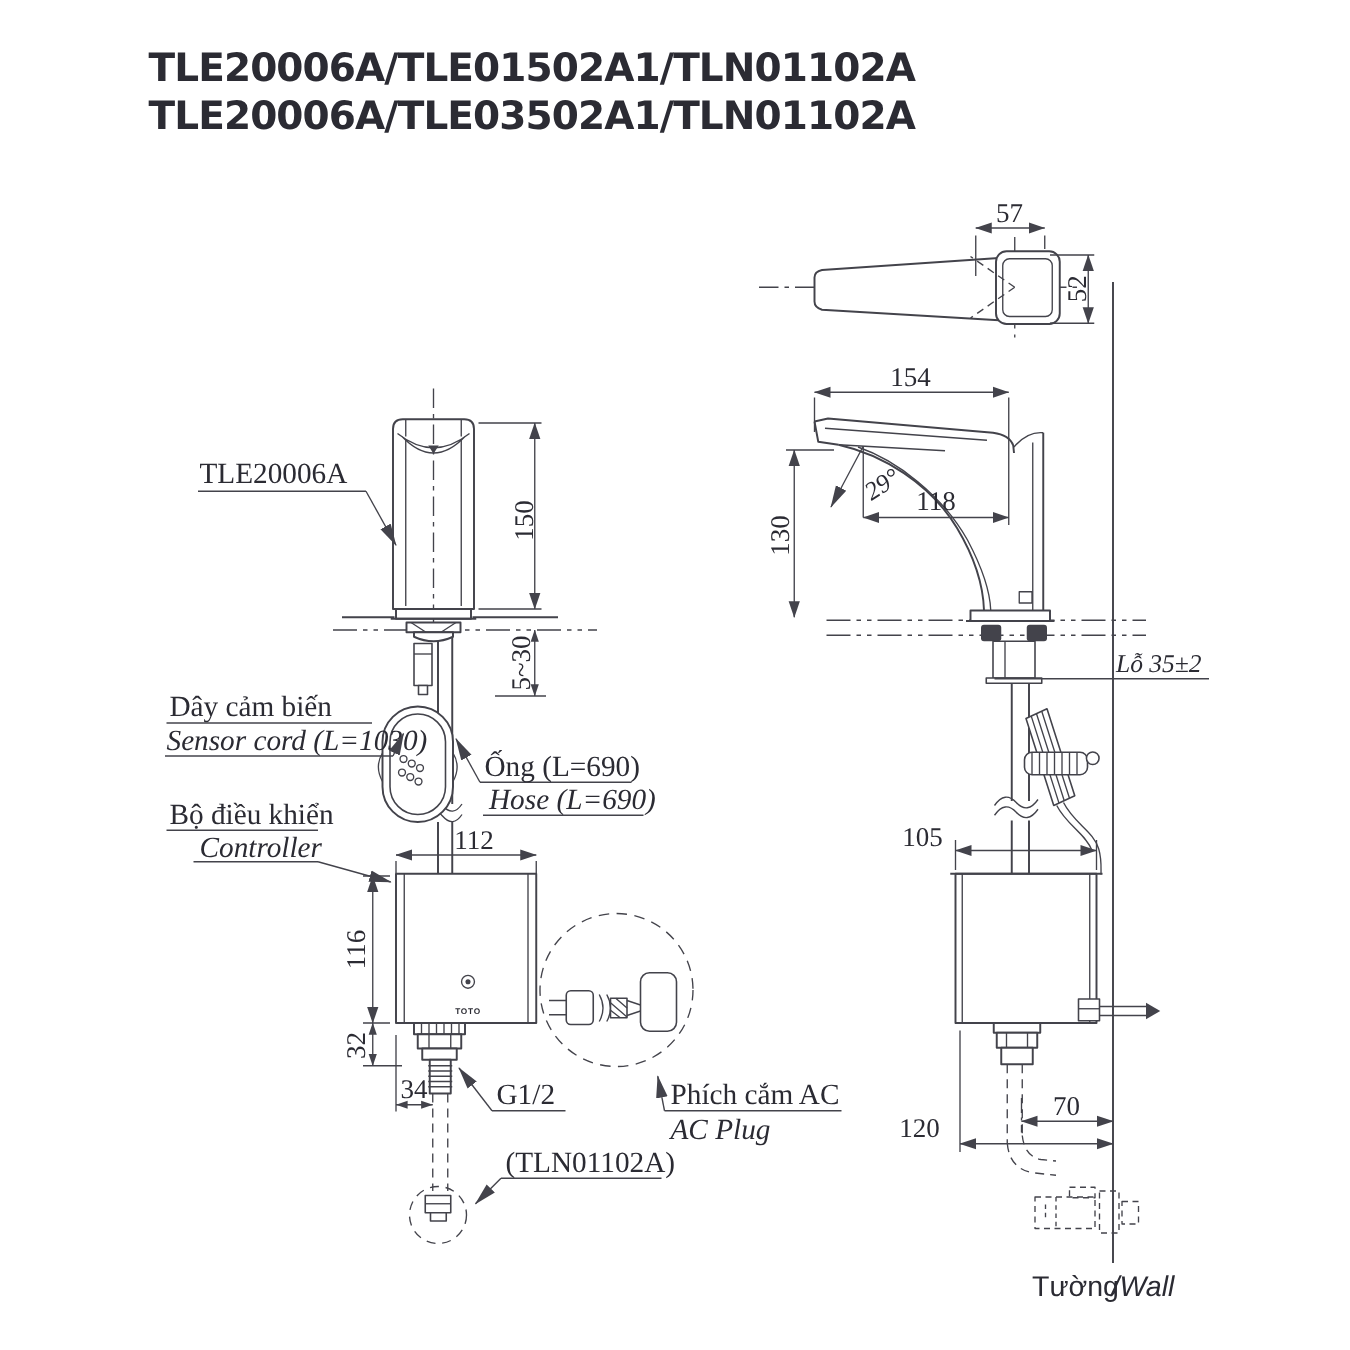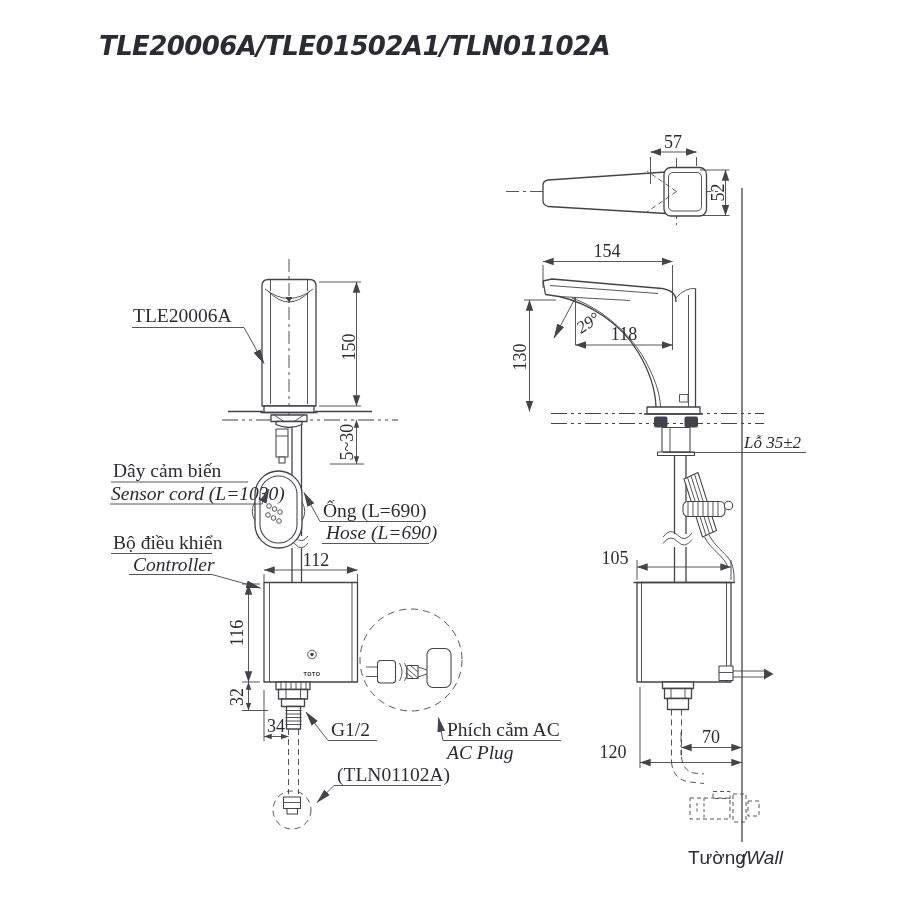--- a/index.html
+++ b/index.html
@@ -1,20 +1,20 @@
 <!DOCTYPE html>
 <html><head>
 <meta charset="utf-8">
 <style>
   html,body{margin:0;padding:0;background:#ffffff;}
   .stage{position:relative;width:900px;height:900px;background:#ffffff;overflow:hidden;
          font-family:"Liberation Serif","DejaVu Serif",serif;}
   .title-block{position:absolute;left:99px;top:30px;line-height:32px;
      font-family:"DejaVu Sans","Liberation Sans",sans-serif;
-     font-weight:bold;font-style:italic;font-size:26px;letter-spacing:-0.6px;color:#2b2b33;}
+     font-weight:bold;font-size:26px;letter-spacing:-0.6px;color:#2b2b33;}
   svg{position:absolute;left:0;top:0;}
   svg text{fill:#2b2b33;font-family:"Liberation Serif","DejaVu Serif",serif;}
   .ln{stroke:#43434b;fill:none;stroke-width:1.3;stroke-linejoin:round;}
   .lt{stroke:#43434b;fill:none;stroke-width:0.9;stroke-linejoin:round;}
   .lw{stroke:#43434b;fill:#ffffff;stroke-width:1.3;stroke-linejoin:round;}
   .lwt{stroke:#43434b;fill:#ffffff;stroke-width:1.05;stroke-linejoin:round;}
   .fillc{fill:#43434b;stroke:none;}
   .dashv{stroke-dasharray:5 3.5;}
   .dashh{stroke-dasharray:6 4;}
   .cline{stroke-dasharray:13 4 3 4;}
@@ -26,20 +26,21 @@
   .sans{font-family:"Liberation Sans","DejaVu Sans",sans-serif;font-size:19px;}
   .logo{font-family:"Liberation Sans",sans-serif;font-size:5.5px;font-weight:bold;letter-spacing:0.5px;}
 </style>
 </head>
 <body>
 
 <div class="stage">
 
   <div class="title-block">
     <div>TLE20006A/TLE01502A1/TLN01102A</div>
+    <div>TLE20006A/TLE03502A1/TLN01102A</div>
   </div>
 
   <svg width="900" height="900" viewBox="0 0 900 900">
     <defs>
       <marker id="ar" viewBox="0 0 10 8" markerWidth="11" markerHeight="8.8" refX="9.7" refY="4" orient="auto-start-reverse" markerUnits="userSpaceOnUse">
         <path d="M0,0.6 L10,4 L0,7.4 Z" fill="#43434b"></path>
       </marker>
       <marker id="ars" viewBox="0 0 10 8" markerWidth="8" markerHeight="6.4" refX="9.7" refY="4" orient="auto-start-reverse" markerUnits="userSpaceOnUse">
         <path d="M0,0.6 L10,4 L0,7.4 Z" fill="#43434b"></path>
       </marker>

